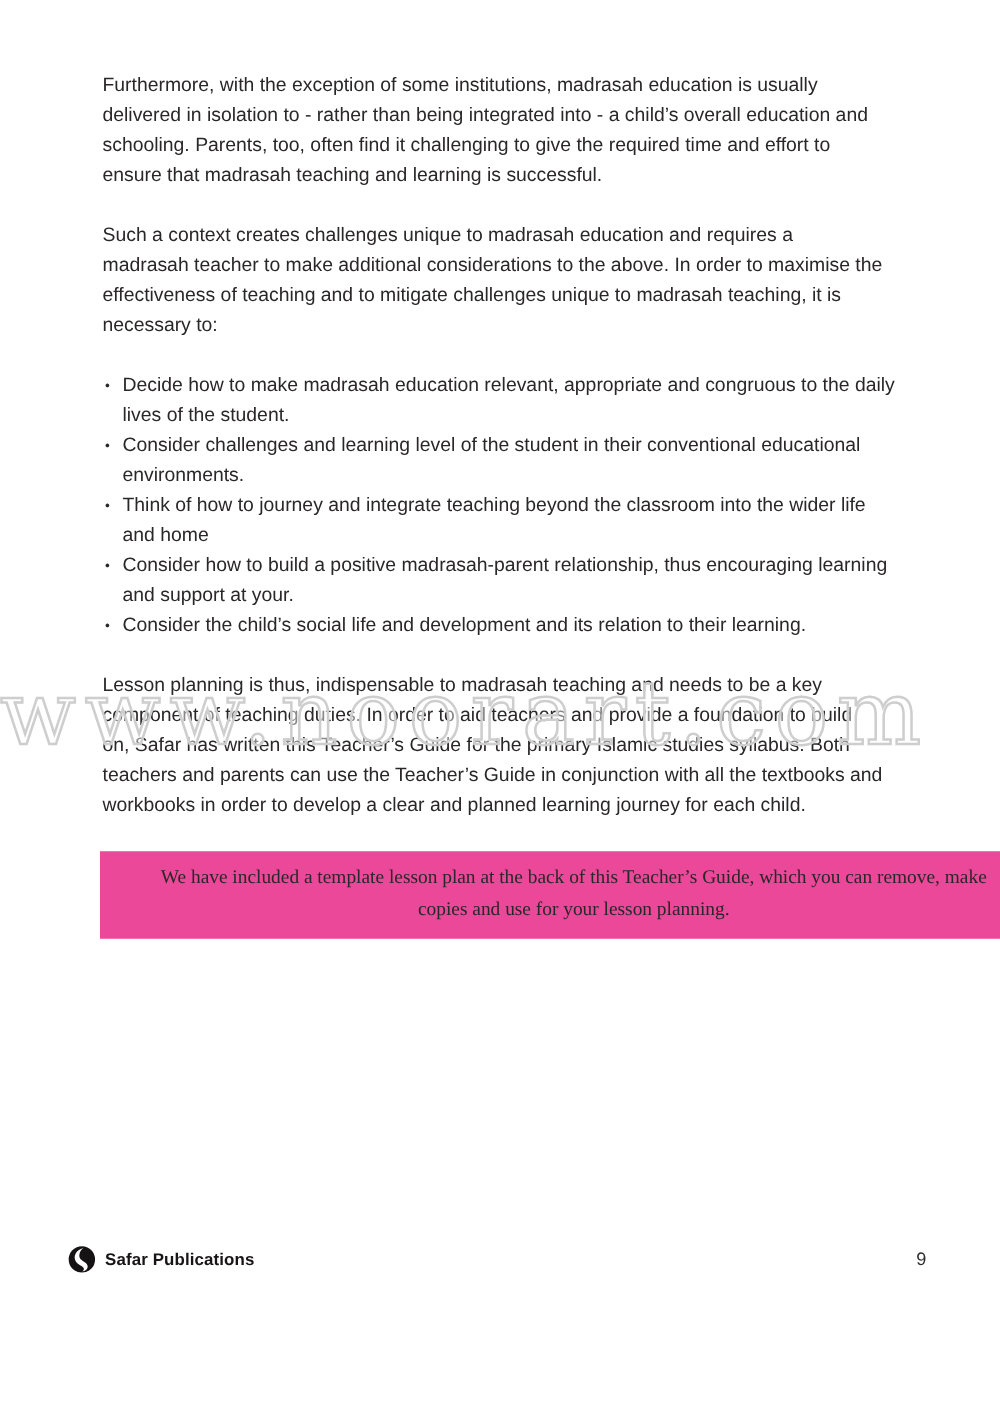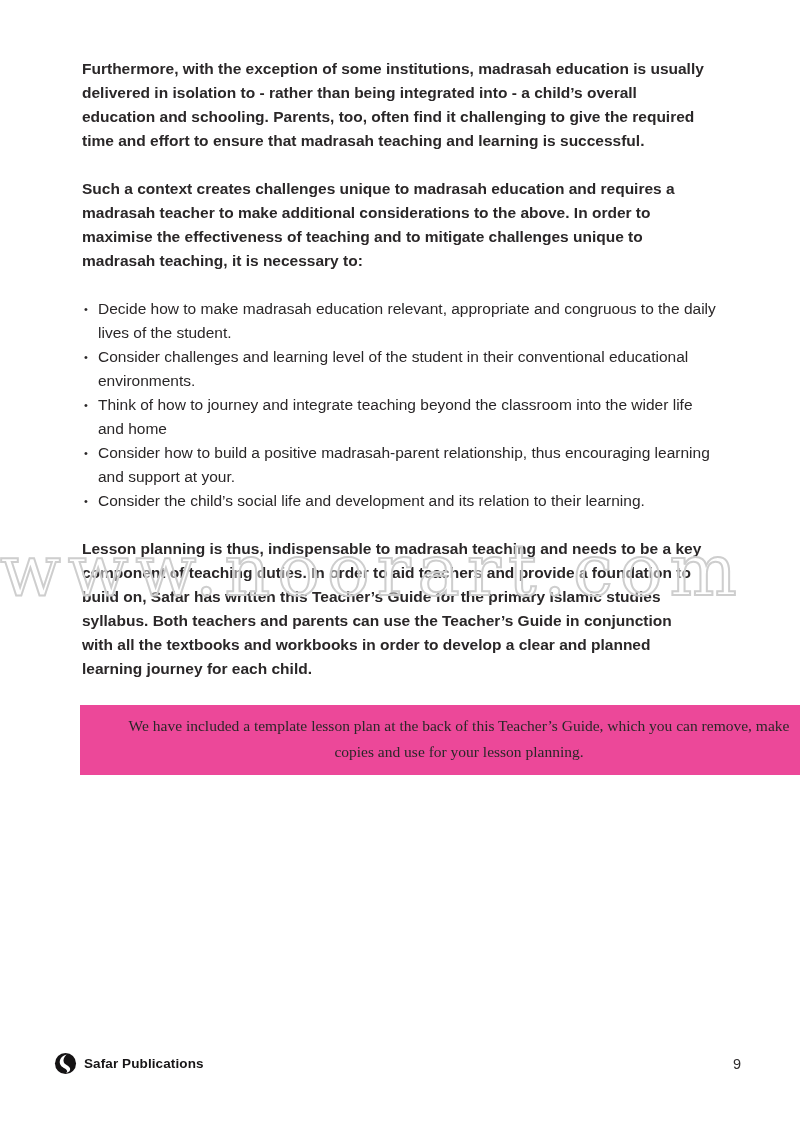--- a/index.html
+++ b/index.html
@@ -19,21 +19,20 @@
   .content {
     position: absolute;
     left: 82px;
     top: 57px;
     width: 636px;
     font-size: 15.5px;
     line-height: 24px;
   }
   .para {
     margin: 0 12px 24px 0;
-    font-weight: bold;
   }
   .points {
     list-style: none;
     margin: 0 0 24px 0;
     padding: 0 0 0 2px;
   }
   .point {
     display: flex;
     align-items: flex-start;
   }
@@ -70,21 +69,21 @@
     line-height: 66px;
     letter-spacing: 7px;
     color: rgba(255, 255, 255, 0.45);
     -webkit-text-stroke: 2px #cecece;
     pointer-events: none;
     user-select: none;
   }
   .footer {
     position: absolute;
     left: 54px;
-    top: 1052px;
+    top: 996px;
     width: 690px;
     display: flex;
     align-items: center;
     justify-content: space-between;
   }
   .footer-left {
     display: flex;
     align-items: center;
     gap: 7px;
   }

